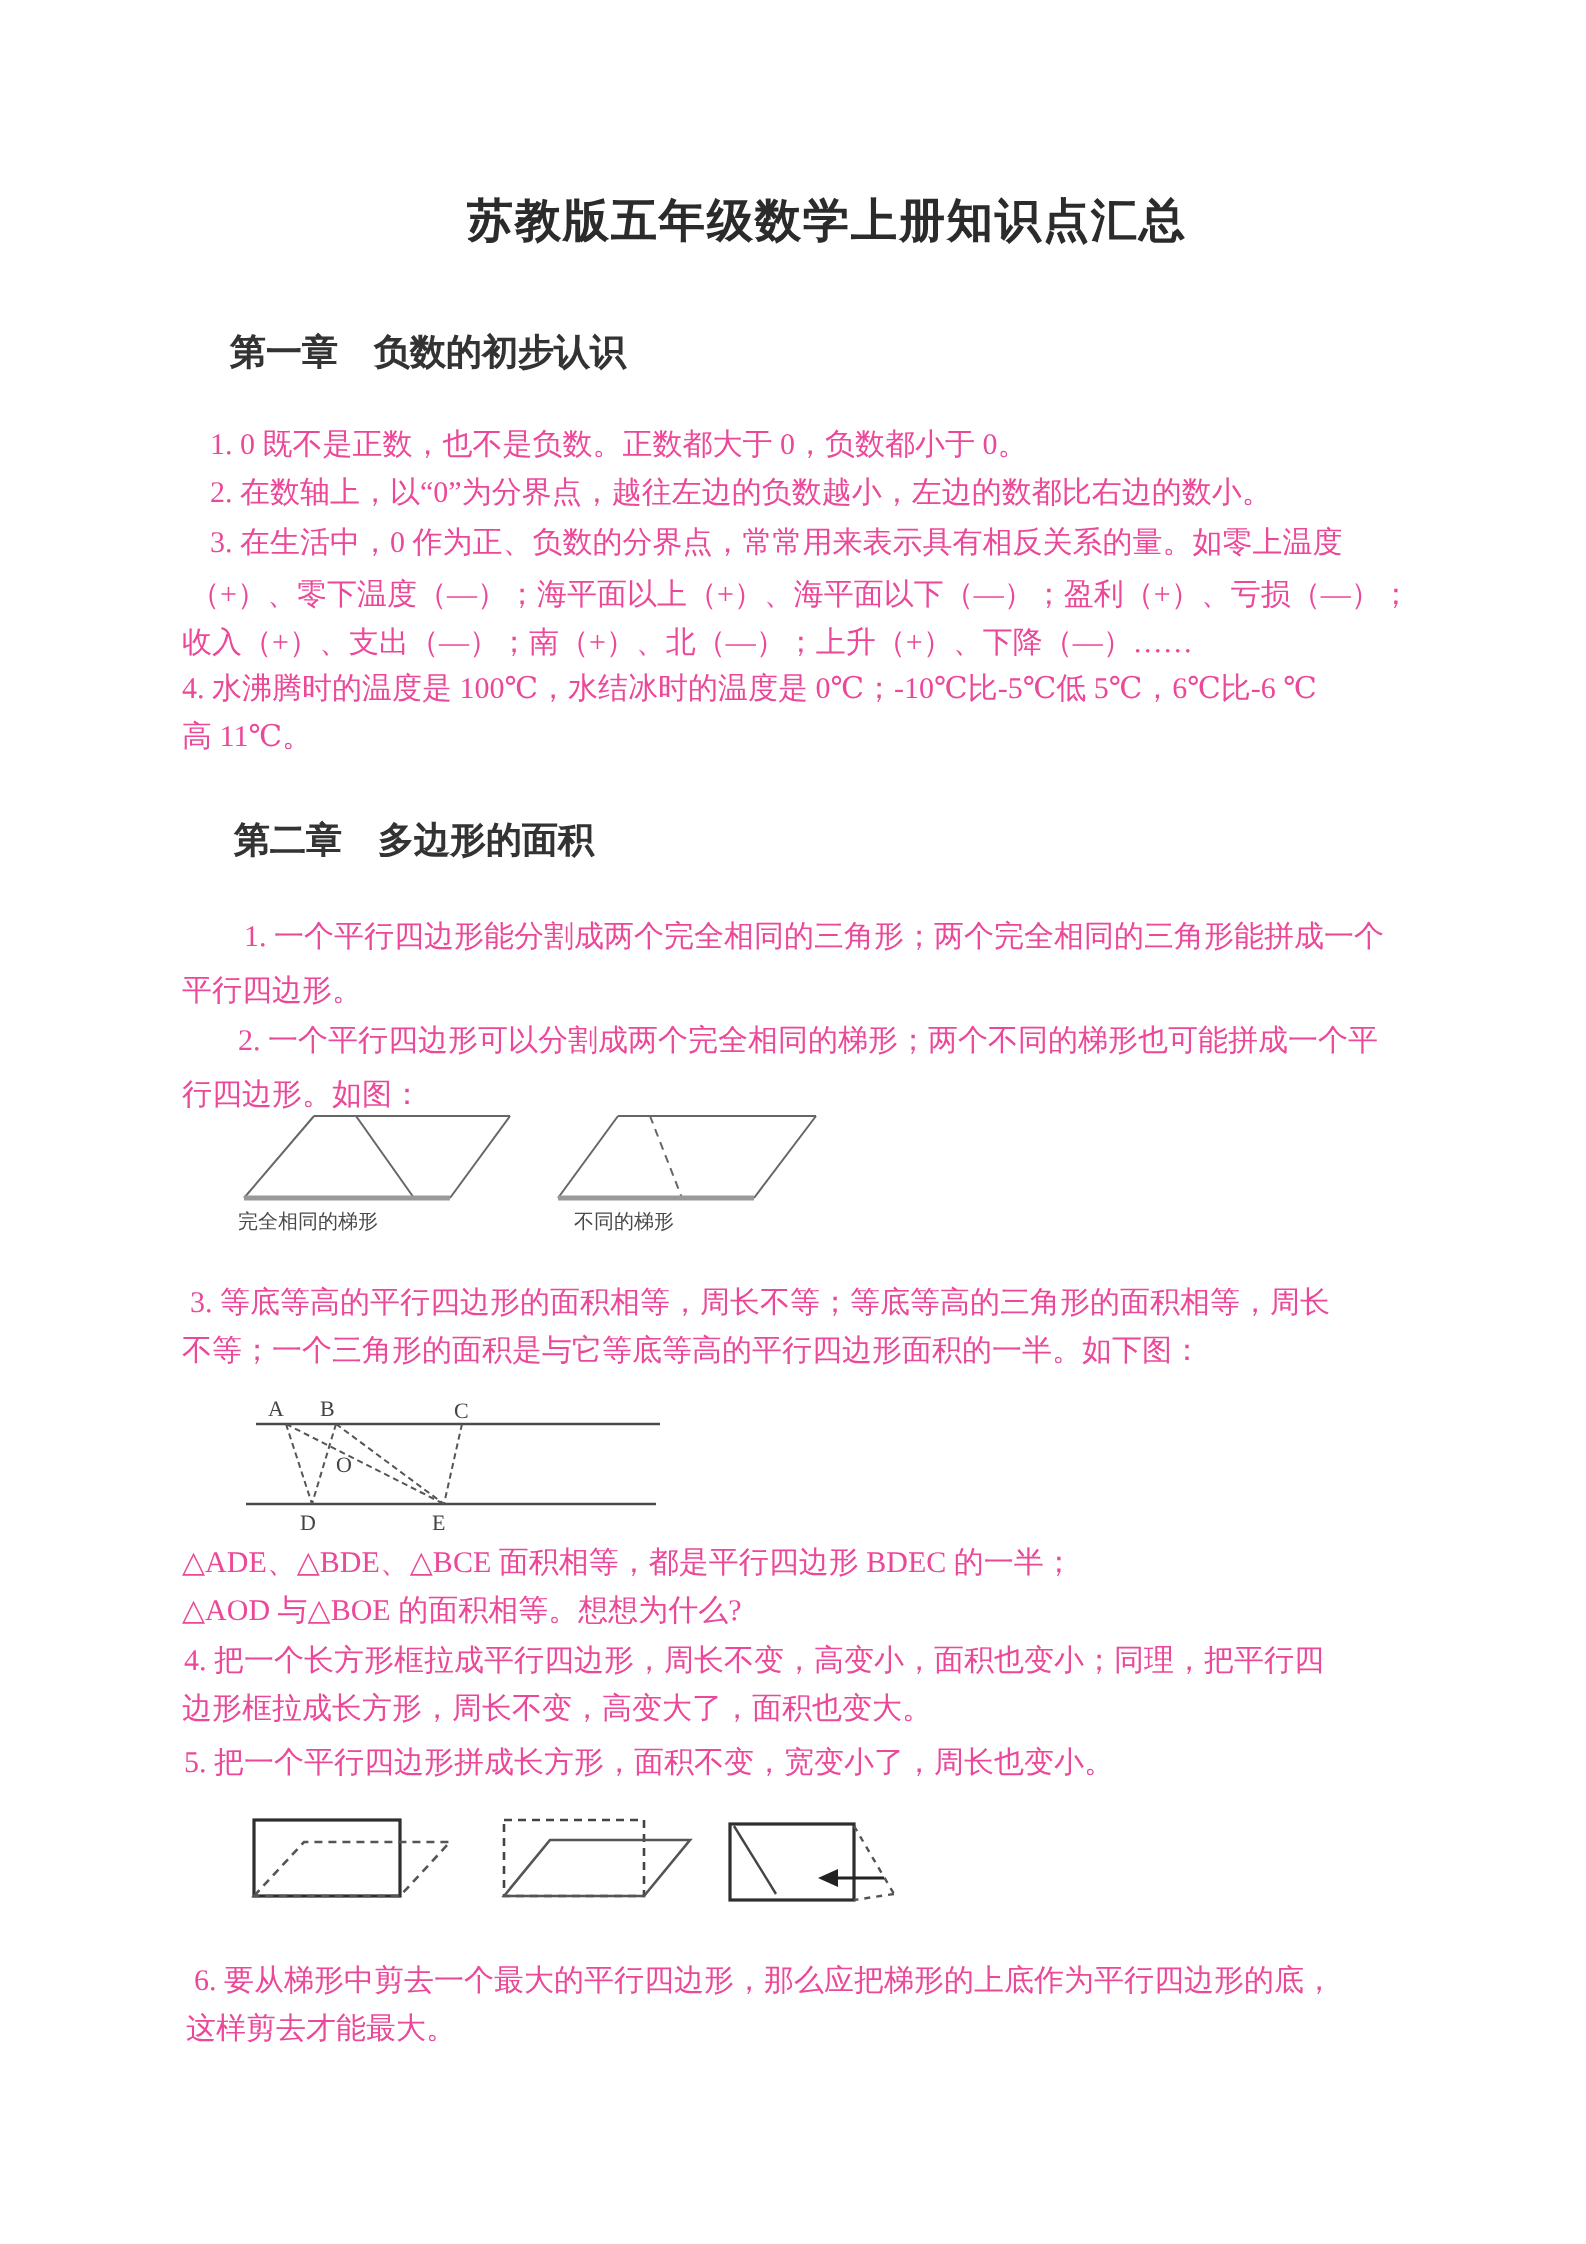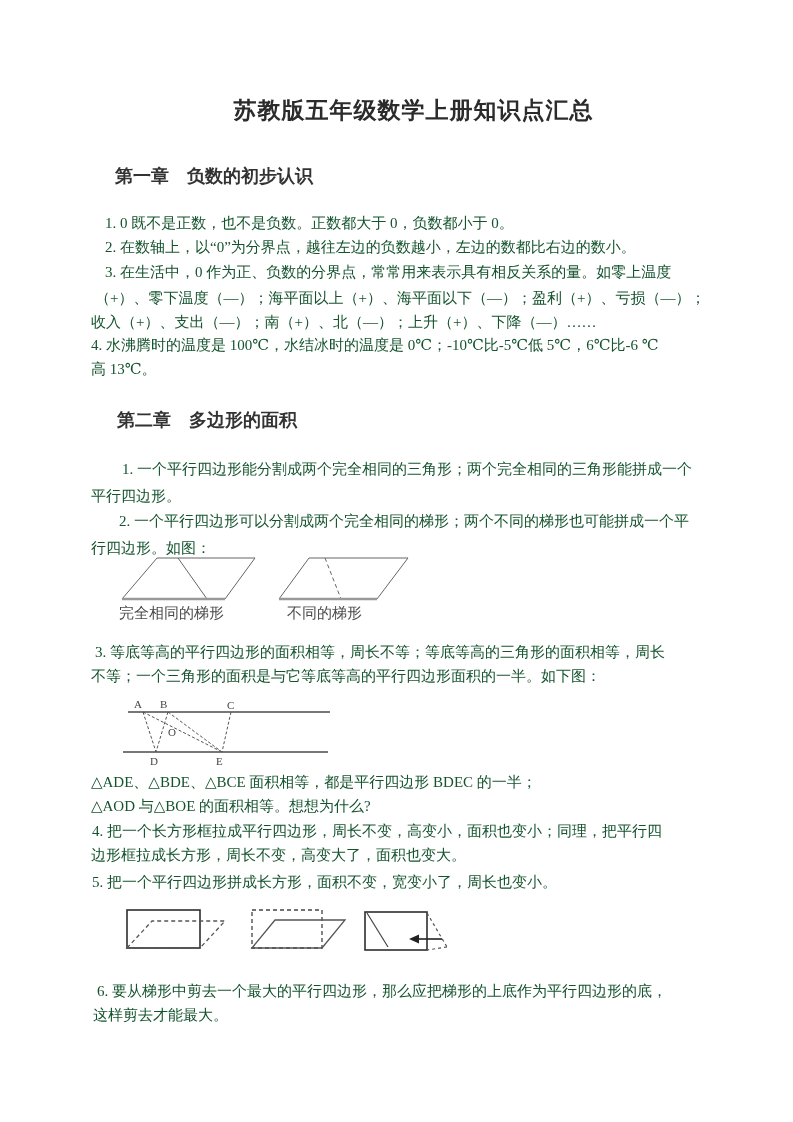--- a/index.html
+++ b/index.html
@@ -8,44 +8,44 @@
     font-family:"Liberation Serif","DejaVu Serif",serif;color:#3d3d3d;
   }
   .title{
     position:absolute;top:95px;left:0;width:100%;margin:0;text-align:center;
     font-size:23px;font-weight:bold;color:#2b2b2b;letter-spacing:1px;padding-left:17px;
   }
   .chap{
     position:absolute;font-size:18px;font-weight:bold;color:#333333;white-space:nowrap;
   }
   .ln{
-    position:absolute;font-size:15px;line-height:20px;white-space:nowrap;color:#14532d;
+    position:absolute;font-size:15px;line-height:20px;white-space:nowrap;color:#ec4899;
   }
   .figlabel{
-    position:absolute;font-size:15px;color:#4a4a4a;white-space:nowrap;
+    position:absolute;font-size:10px;color:#4a4a4a;white-space:nowrap;
   }
   svg.fig{position:absolute;display:block;}
   svg.fig text{font-family:"Liberation Serif","DejaVu Serif",serif;font-size:11px;fill:#444444;}
 </style>
 </head>
 <body>
 
 <div class="page">
 
   <h1 class="title">苏教版五年级数学上册知识点汇总</h1>
 
   <div class="chap" style="top:164px;left:115px">第一章　负数的初步认识</div>
 
   <div class="ln" style="top:213px;left:105px">1.  0 既不是正数，也不是负数。正数都大于 0，负数都小于 0。</div>
   <div class="ln" style="top:237px;left:105px">2.  在数轴上，以“0”为分界点，越往左边的负数越小，左边的数都比右边的数小。</div>
   <div class="ln" style="top:262px;left:105px">3.  在生活中，0 作为正、负数的分界点，常常用来表示具有相反关系的量。如零上温度</div>
   <div class="ln" style="top:312px;left:91px">收入（+）、支出（—）；南（+）、北（—）；上升（+）、下降（—）……</div>
   <div class="ln" style="top:288px;left:95px">（+）、零下温度（—）；海平面以上（+）、海平面以下（—）；盈利（+）、亏损（—）；</div>
   <div class="ln" style="top:335px;left:91px">4. 水沸腾时的温度是 100℃，水结冰时的温度是 0℃；-10℃比-5℃低 5℃，6℃比-6  ℃</div>
-  <div class="ln" style="top:359px;left:91px">高 13℃。</div>
+  <div class="ln" style="top:359px;left:91px">高 11℃。</div>
 
   <div class="chap" style="top:408px;left:117px">第二章　多边形的面积</div>
 
   <div class="ln" style="top:459px;left:122px">1. 一个平行四边形能分割成两个完全相同的三角形；两个完全相同的三角形能拼成一个</div>
   <div class="ln" style="top:486px;left:91px">平行四边形。</div>
   <div class="ln" style="top:511px;left:119px">2. 一个平行四边形可以分割成两个完全相同的梯形；两个不同的梯形也可能拼成一个平</div>
   <div class="ln" style="top:538px;left:91px">行四边形。如图：</div>
 
   <svg class="fig" style="left:115px;top:552px" width="300" height="52" viewBox="0 0 300 52">
     <g stroke="#666" stroke-width="1" fill="none">

